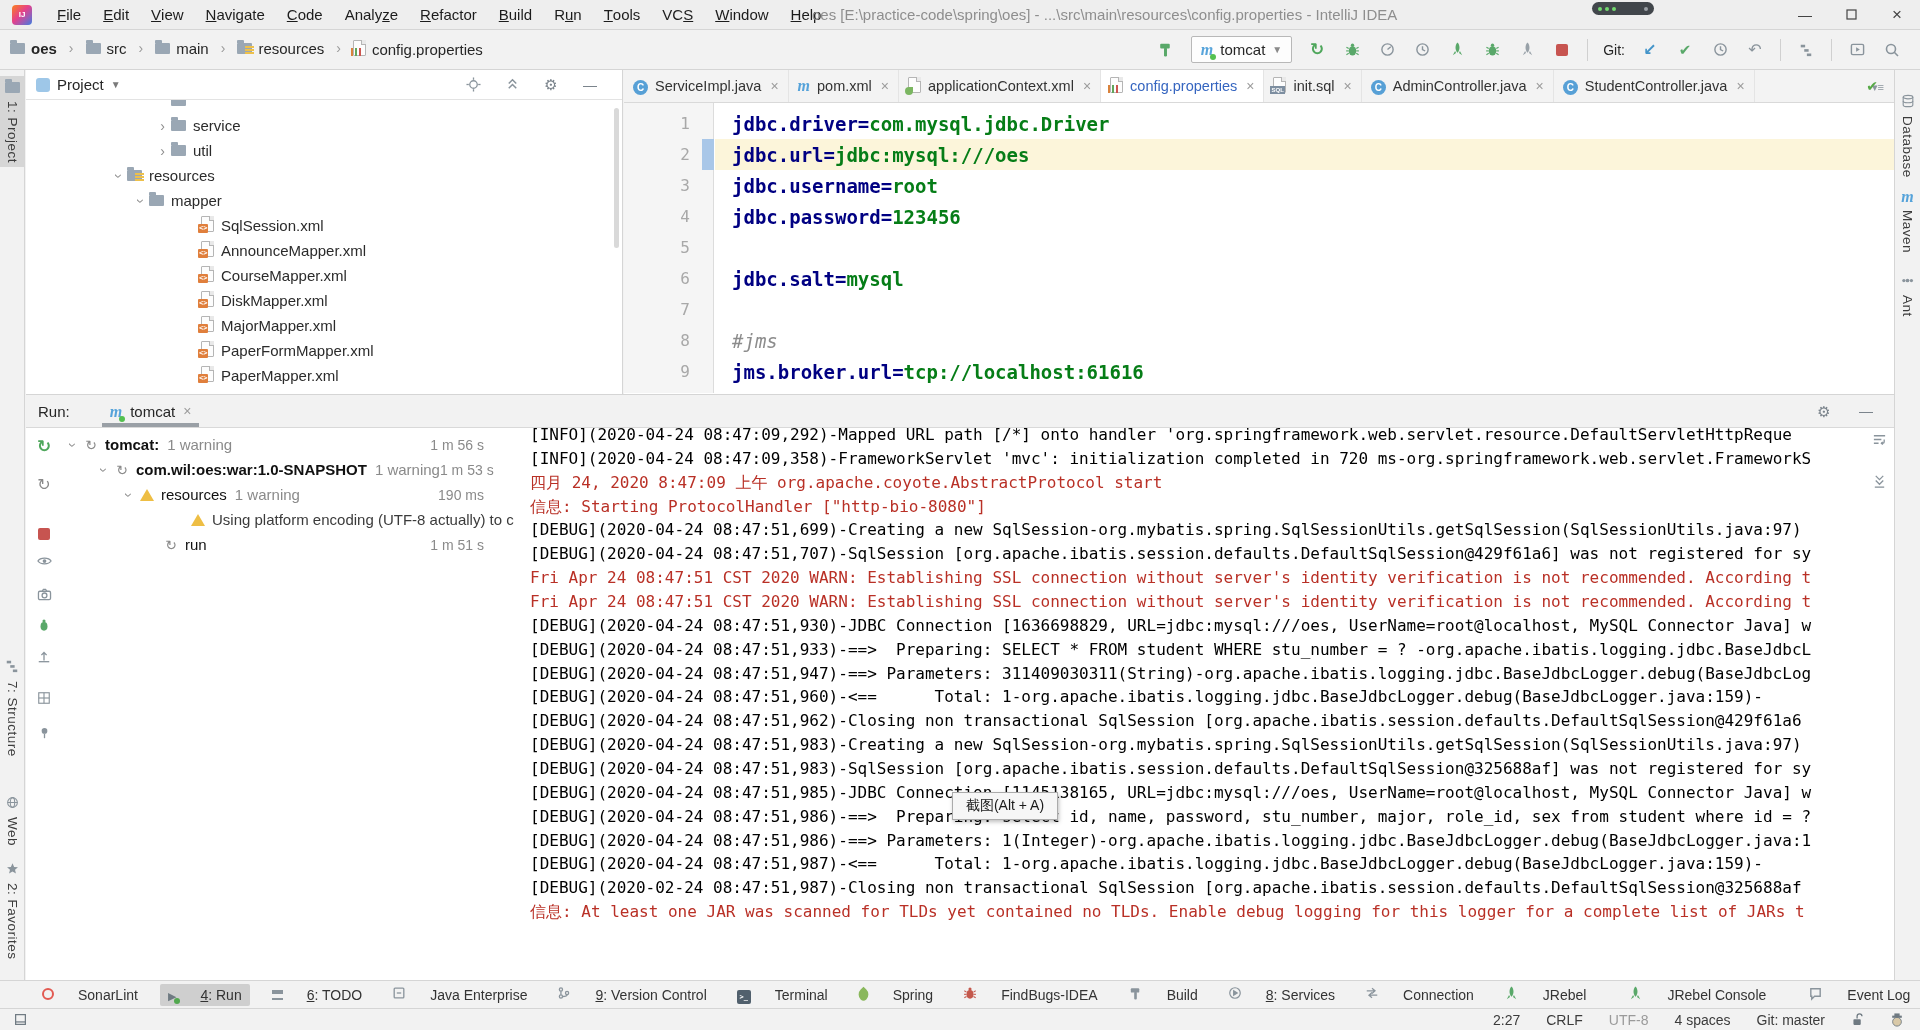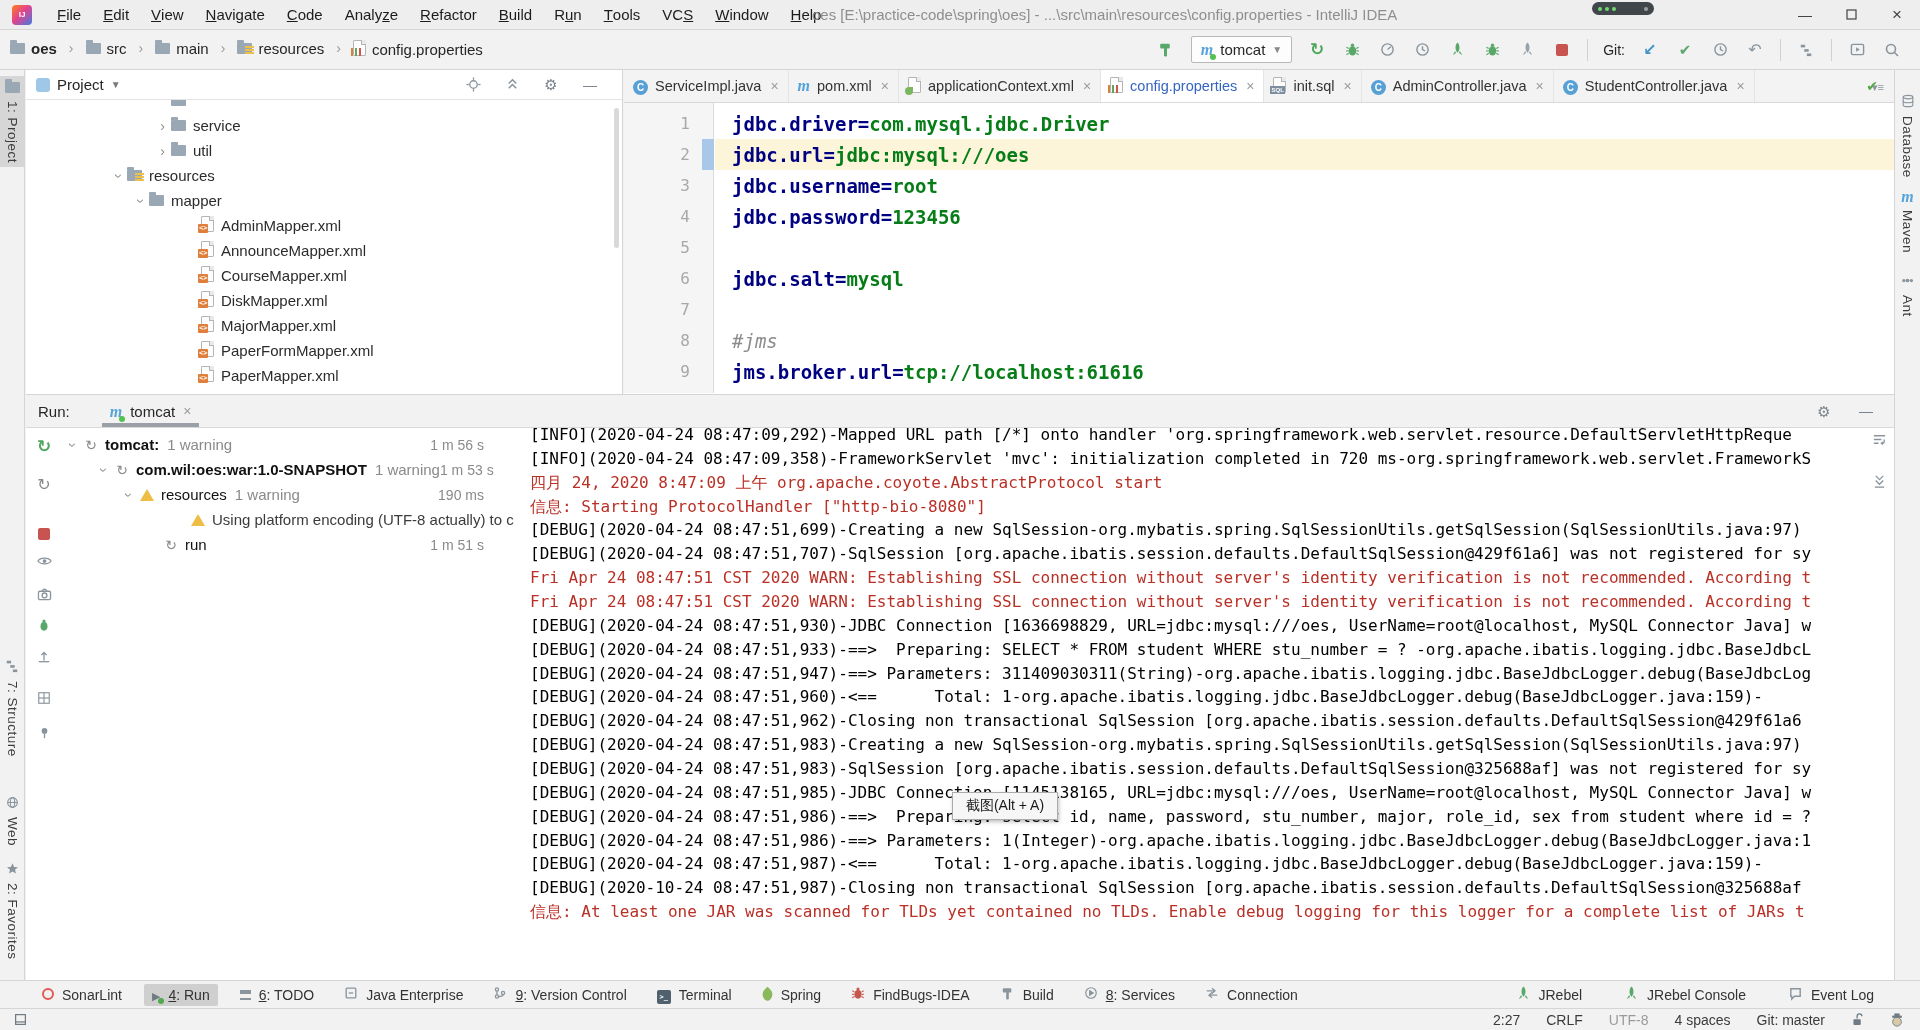--- a/index.html
+++ b/index.html
@@ -95,21 +95,21 @@
 #rp-console{position:absolute;left:504px;top:0;width:1330px;height:100%;overflow:hidden}
 .c-line{height:23.86px;line-height:23.86px;font-family:"DejaVu Sans Mono",monospace;font-size:16px;white-space:pre;color:#000;overflow:hidden}
 .c-line.red{color:#b93026}
 #rp-cicons{position:absolute;left:1842px;top:4px;display:flex;flex-direction:column;gap:24px;align-items:center;width:22px}
 
 
 #tooltip{position:absolute;left:952px;top:792px;width:106px;height:28px;background:#f6f6f6;border:1px solid #ababab;box-shadow:1px 2px 4px rgba(0,0,0,.25);display:flex;align-items:center;justify-content:center;font-size:14px;color:#1a1a1a;z-index:50;white-space:nowrap}
 
 
 #bottom-bar{position:absolute;left:0;top:980px;width:1920px;height:28px;background:#f2f2f2;border-top:1px solid #d5d5d5;display:flex;align-items:center;padding:0 12px 0 34px;font-size:14px;color:#333}
-.bb-item{display:flex;align-items:center;gap:8px;padding:3px 8px;border-radius:2px;margin-right:14px;white-space:nowrap}
+.bb-item{display:flex;align-items:center;gap:24px;padding:3px 8px;border-radius:2px;margin-right:14px;white-space:nowrap}
 .bb-item.active{background:#cfcfcf}
 #bb-right{margin-left:auto;display:flex;align-items:center}
 #bb-right .bb-item{margin-right:26px}
 #status-bar{position:absolute;left:0;top:1008px;width:1920px;height:22px;background:#f2f2f2;border-top:1px solid #d5d5d5;display:flex;align-items:center;padding:0 16px 0 10px;font-size:14px;color:#3b3b3b}
 #sb-right{margin-left:auto;display:flex;align-items:center;gap:26px}
 .sb-item{white-space:nowrap}
 .sb-item.dim{color:#9a9a9a}
 
 
 .if{display:inline-block;width:15px;height:11px;background:#9aa7b4;border-radius:1px;position:relative;flex:none}
@@ -414,21 +414,21 @@
           <span class="lbl">resources</span>
         </div>
         <div class="t-row" style="padding-left:106px">
           <span class="chev open">›</span>
           <span><span class="if"></span></span>
           <span class="lbl">mapper</span>
         </div>
         <div class="t-row" style="padding-left:158px">
           <span class="chev"></span>
           <span><span class="ifile xml"><i>&lt;&gt;</i></span></span>
-          <span class="lbl">AdminMapper.xml</span>
+          <span class="lbl">SqlSession.xml</span>
         </div>
         <div class="t-row" style="padding-left:158px">
           <span class="chev"></span>
           <span><span class="ifile xml"><i>&lt;&gt;</i></span></span>
           <span class="lbl">AnnounceMapper.xml</span>
         </div>
         <div class="t-row" style="padding-left:158px">
           <span class="chev"></span>
           <span><span class="ifile xml"><i>&lt;&gt;</i></span></span>
           <span class="lbl">CourseMapper.xml</span>
@@ -667,21 +667,21 @@
           <div class="c-line">[DEBUG](2020-04-24 08:47:51,933)-==&gt;  Preparing: SELECT * FROM student WHERE stu_number = ? -org.apache.ibatis.logging.jdbc.BaseJdbcL</div>
           <div class="c-line">[DEBUG](2020-04-24 08:47:51,947)-==&gt; Parameters: 311409030311(String)-org.apache.ibatis.logging.jdbc.BaseJdbcLogger.debug(BaseJdbcLog</div>
           <div class="c-line">[DEBUG](2020-04-24 08:47:51,960)-&lt;==      Total: 1-org.apache.ibatis.logging.jdbc.BaseJdbcLogger.debug(BaseJdbcLogger.java:159)-</div>
           <div class="c-line">[DEBUG](2020-04-24 08:47:51,962)-Closing non transactional SqlSession [org.apache.ibatis.session.defaults.DefaultSqlSession@429f61a6</div>
           <div class="c-line">[DEBUG](2020-04-24 08:47:51,983)-Creating a new SqlSession-org.mybatis.spring.SqlSessionUtils.getSqlSession(SqlSessionUtils.java:97)</div>
           <div class="c-line">[DEBUG](2020-04-24 08:47:51,983)-SqlSession [org.apache.ibatis.session.defaults.DefaultSqlSession@325688af] was not registered for sy</div>
           <div class="c-line">[DEBUG](2020-04-24 08:47:51,985)-JDBC Connection [1145138165, URL=jdbc:mysql:///oes, UserName=root@localhost, MySQL Connector Java] w</div>
           <div class="c-line">[DEBUG](2020-04-24 08:47:51,986)-==&gt;  Preparing: select id, name, password, stu_number, major, role_id, sex from student where id = ?</div>
           <div class="c-line">[DEBUG](2020-04-24 08:47:51,986)-==&gt; Parameters: 1(Integer)-org.apache.ibatis.logging.jdbc.BaseJdbcLogger.debug(BaseJdbcLogger.java:1</div>
           <div class="c-line">[DEBUG](2020-04-24 08:47:51,987)-&lt;==      Total: 1-org.apache.ibatis.logging.jdbc.BaseJdbcLogger.debug(BaseJdbcLogger.java:159)-</div>
-          <div class="c-line">[DEBUG](2020-10-24 08:47:51,987)-Closing non transactional SqlSession [org.apache.ibatis.session.defaults.DefaultSqlSession@325688af</div>
+          <div class="c-line">[DEBUG](2020-02-24 08:47:51,987)-Closing non transactional SqlSession [org.apache.ibatis.session.defaults.DefaultSqlSession@325688af</div>
           <div class="c-line red">信息: At least one JAR was scanned for TLDs yet contained no TLDs. Enable debug logging for this logger for a complete list of JARs t</div>
         </div>
       <div id="rp-cicons">
           <span><svg width="15" height="15" viewBox="0 0 16 16" stroke="#8a949c" stroke-width="1.4" fill="none">
               <path d="M2 4h12M2 8h8M2 12h5"></path>
               <path d="M13 8v2a2 2 0 0 1-2 2h-1"></path>
               <path d="M11.5 10.5 10 12l1.5 1.5"></path>
             </svg></span>
           <span><svg width="15" height="15" viewBox="0 0 16 16" stroke="#8a949c" stroke-width="1.4" fill="none">
               <path d="M4 2 8 6l4-4M4 7l4 4 4-4"></path>

